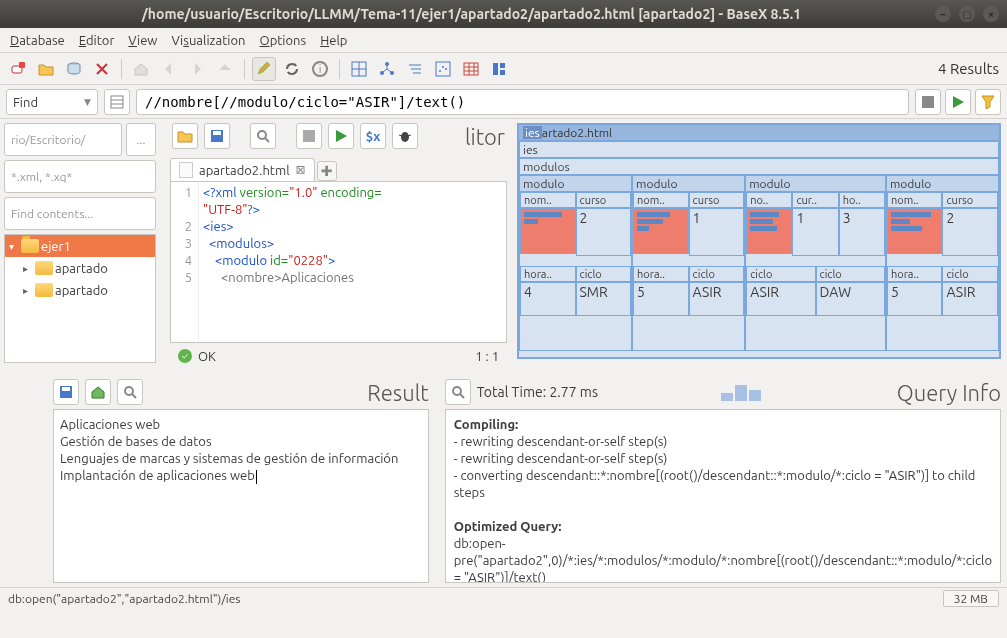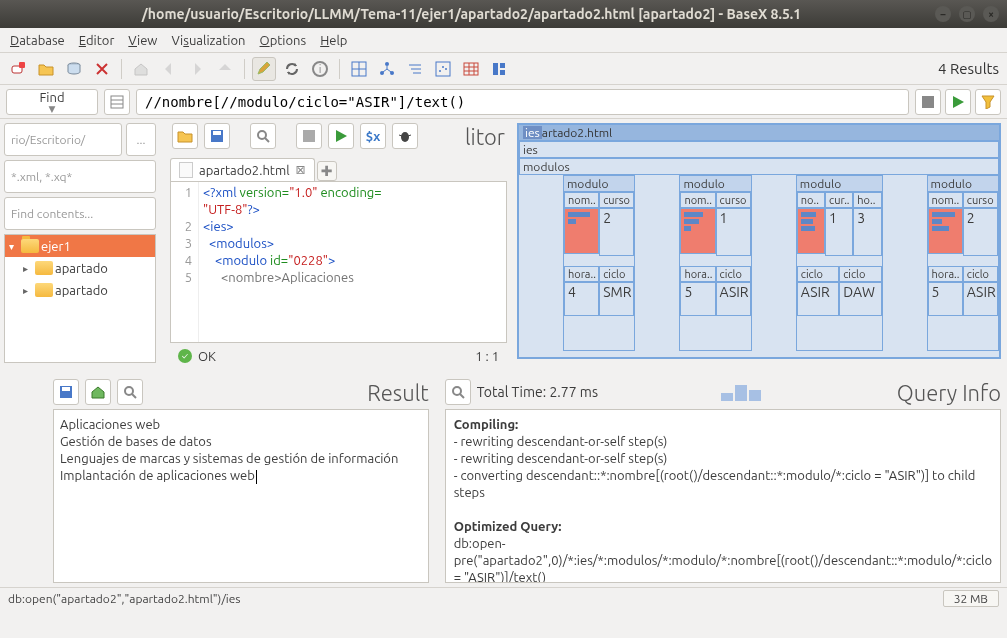--- a/index.html
+++ b/index.html
@@ -17,21 +17,21 @@
 .menubar .mitem span.ul { text-decoration: underline; }
 
 
 .tb1 { height: 32px; border-bottom: 1px solid #d6d3ce; display: flex; align-items: center; padding: 0 6px; gap: 4px; }
 .tb1 .tbtn { width: 24px; height: 24px; display:flex;align-items:center;justify-content:center; border-radius:3px; }
 .tb1 .sep { width:1px; height:20px; background:#d0cdc7; margin:0 3px; }
 .tb1 .results { margin-left:auto; font-size:15px; color:#333; padding-right:2px;}
 
 
 .qbar { height: 34px; border-bottom: 1px solid #d6d3ce; display:flex; align-items:center; padding:3px 6px; gap:6px; }
-.qbar .findbox { width:92px; height:26px; border:1px solid #c9c6bf; border-radius:3px; background:#fff; display:flex;align-items:center;justify-content:space-between;padding:0 6px;flex-direction:column; }
+.qbar .findbox { width:92px; height:26px; border:1px solid #c9c6bf; border-radius:3px; background:#fff; display:flex;align-items:center;justify-content:space-between;padding:0 6px; }
 .qbar .sqbtn { width:26px; height:26px; border:1px solid #c9c6bf; border-radius:3px; background:#fff; display:flex;align-items:center;justify-content:center; }
 .qbar .queryinput { flex:1; height:26px; border:1px solid #c9c6bf; border-radius:3px; background:#fff; padding:0 8px; font-family:"DejaVu Sans Mono",monospace; font-size:14px; }
 .qbar .right { display:flex; gap:4px; }
 
 
 .main { display:flex; height:248px; }
 .filepanel { width:164px; border-right:4px solid #f2f1f0; display:flex; flex-direction:column; padding:4px; gap:4px; }
 .pathbox, .filterbox, .searchbox { height:33px; border:1px solid #c9c6bf; border-radius:3px; background:#fff; padding:0 6px; font-size:12px; color:#999; display:flex;align-items:center; }
 .pathbox { justify-content:space-between; }
 .tree { flex:1; border:1px solid #c9c6bf; background:#fff; overflow:hidden; font-size:13px; }
@@ -58,21 +58,21 @@
 .statusline { height:22px; display:flex; align-items:center; padding:0 8px; margin:2px 6px 0 6px; font-size:13px; }
 .statusline .okcirc { width:14px; height:14px; border-radius:50%; background:#5fb54a; margin-right:6px; display:flex;align-items:center;justify-content:center;color:#fff;font-size:9px;}
 .statusline .pos { margin-left:auto; }
 
 
 .mappanel { width:490px; padding:4px 6px 4px 0; }
 .mapbox { border:2px solid #7aa7dd; background:#d8e3f1; height: 236px; font-size:12px; position:relative; }
 .mapheader { background:#96b6de; border-bottom:1px solid #7aa7dd; padding:1px 4px; color:#333;}
 .mapcell { border:1px solid #7aa7dd; background:#d8e3f1; padding:1px 3px; }
 .modgrid { display:flex; }
-.modcol { border:1px solid #7aa7dd; flex:1;margin-left:44px; }
+.modcol { border:1px solid #7aa7dd; flex:1; }
 .modhdr { background:#c2d4ec; padding:1px 3px; border-bottom:1px solid #7aa7dd;}
 .modrow { display:flex; }
 .modsub { border:1px solid #7aa7dd; flex:1; padding:1px 3px; background:#d8e3f1; font-size:11px; overflow:hidden;white-space:nowrap;}
 .redsub { background:#ef7d6e; height:46px; position:relative;}
 .redsub .bar { height:5px; background:#5e87c6; margin:2px 0;}
 
 
 .bottom { display:flex; height:220px; border-top:4px solid #f2f1f0;margin-left:47px; }
 .resultpanel, .queryinfopanel { flex:1; display:flex; flex-direction:column; padding:4px 6px; }
 .resultpanel { border-right:4px solid #f2f1f0; }

